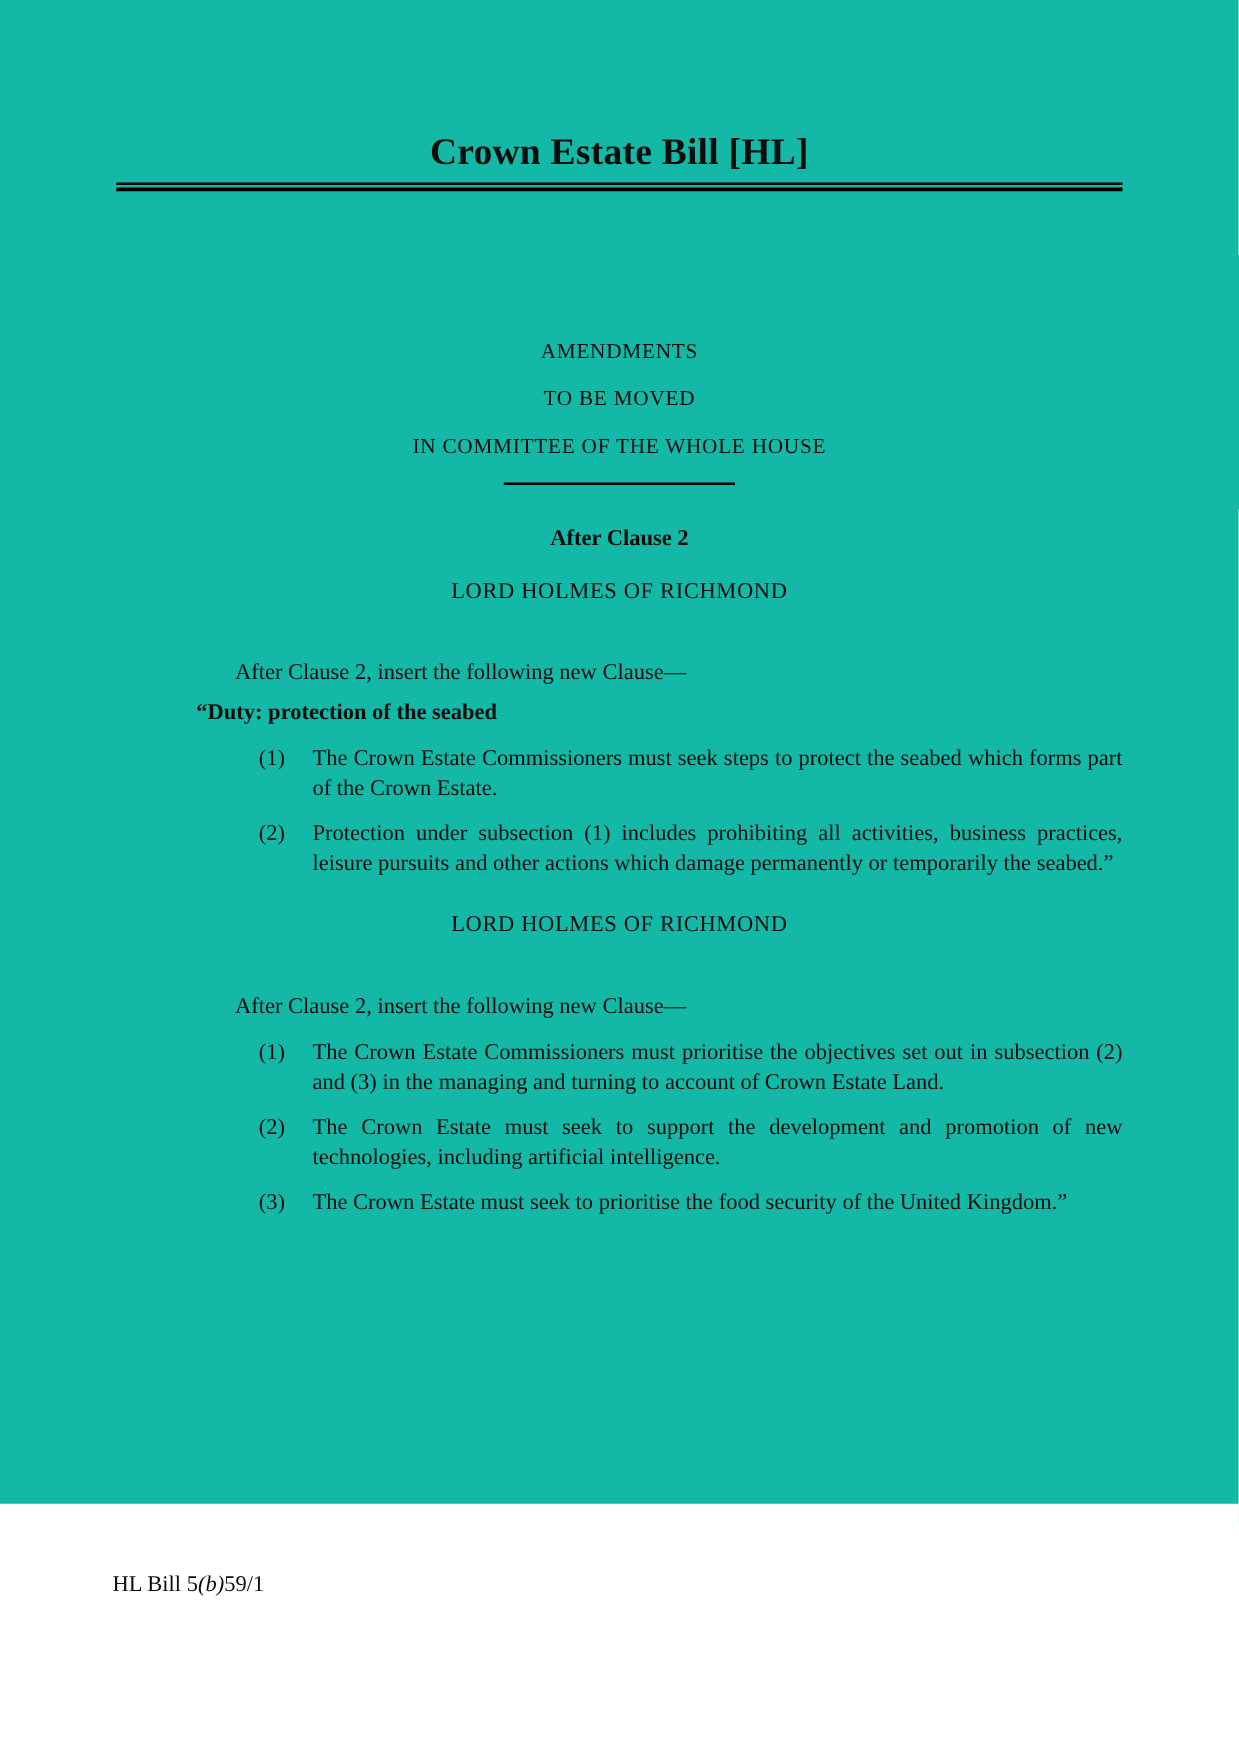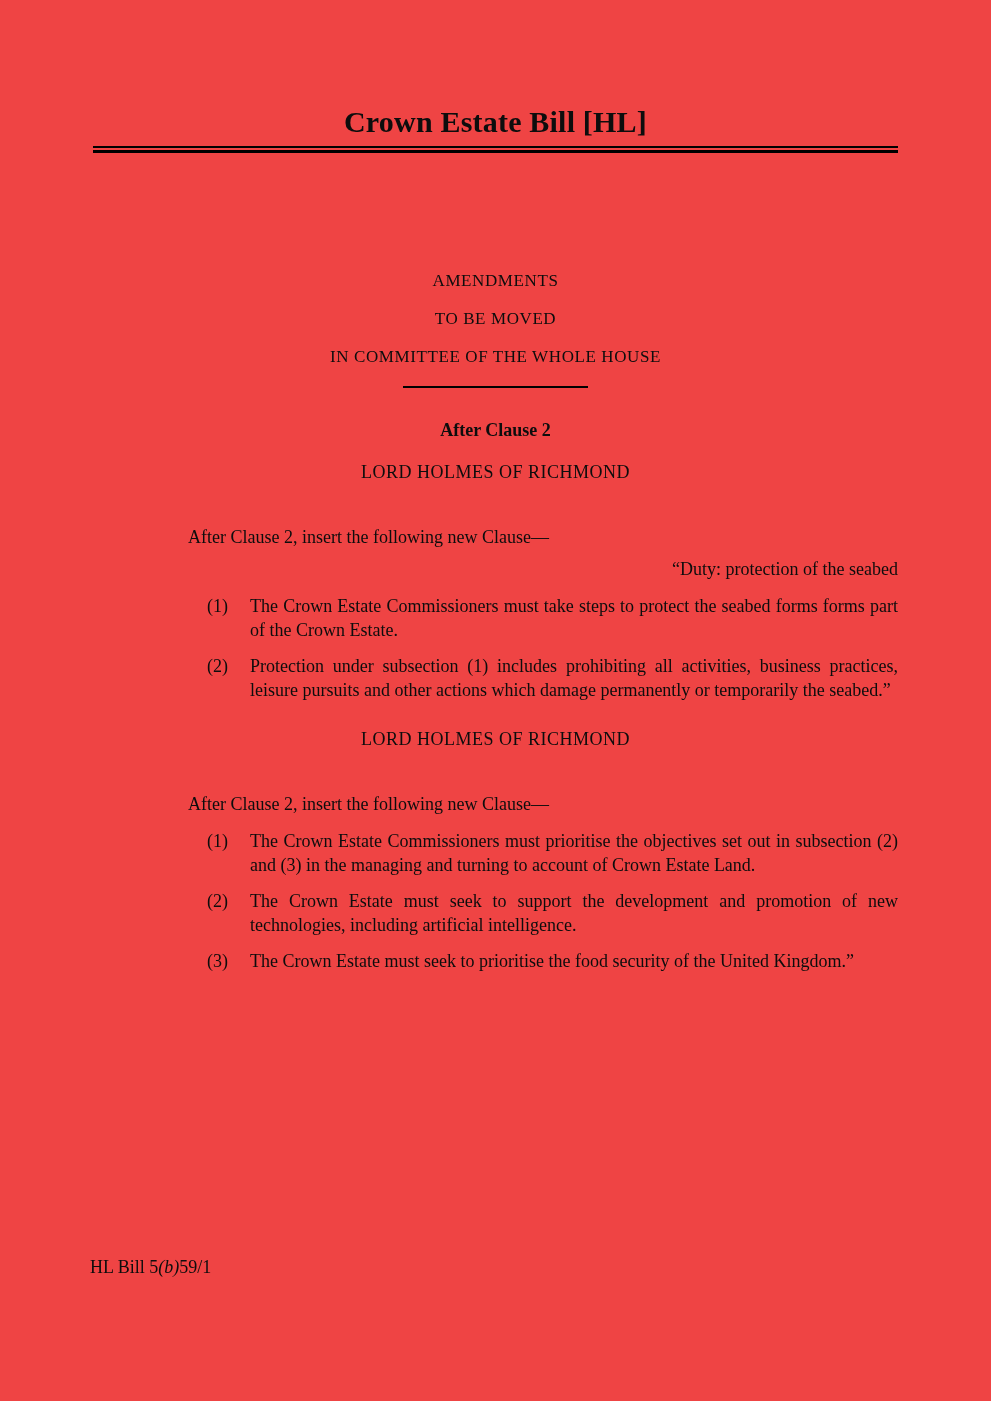--- a/index.html
+++ b/index.html
@@ -9,24 +9,24 @@
   }
   body {
     width: 991px;
     height: 1401px;
     font-family: "Liberation Serif", serif;
     color: #0d0d0d;
   }
   .page {
     position: relative;
     width: 991px;
-    height: 1401px;
+    height: 1203px;
     box-sizing: border-box;
     padding: 0 93px;
-    background: #ef4444;
+    background: #14b8a6;
   }
   .bill-title {
     margin: 0;
     padding-top: 104px;
     text-align: center;
     font-size: 30px;
     font-weight: bold;
     letter-spacing: 0.2px;
     line-height: 36px;
   }
@@ -69,23 +69,22 @@
   .lead-in {
     margin-top: 42px;
     margin-left: 95px;
     font-size: 18px;
     line-height: 23px;
   }
   .clause-title {
     margin-top: 9px;
     margin-left: 64px;
     font-size: 18px;
-    font-weight: normal;
+    font-weight: bold;
     line-height: 23px;
-    text-align: right;
   }
   .item {
     display: flex;
     margin-top: 13px;
     font-size: 18px;
     line-height: 24px;
   }
   .item + .item { margin-top: 12px; }
   .item .num {
     flex: 0 0 43px;
@@ -123,21 +122,21 @@
   <div class="divider-rule"></div>
 
   <div class="section-heading">After Clause 2</div>
 
   <div>
     <div class="mover first">LORD HOLMES OF RICHMOND</div>
     <div class="lead-in">After Clause 2, insert the following new Clause—</div>
     <div class="clause-title">“Duty: protection of the seabed</div>
     <div class="item">
       <span class="num">(1)</span>
-      <span class="text">The Crown Estate Commissioners must take steps to protect the seabed forms forms part of the Crown Estate.</span>
+      <span class="text">The Crown Estate Commissioners must seek steps to protect the seabed which forms part of the Crown Estate.</span>
     </div>
     <div class="item">
       <span class="num">(2)</span>
       <span class="text">Protection under subsection (1) includes prohibiting all activities, business practices, leisure pursuits and other actions which damage permanently or temporarily the seabed.”</span>
     </div>
   </div>
 
   <div>
     <div class="mover second">LORD HOLMES OF RICHMOND</div>
     <div class="lead-in">After Clause 2, insert the following new Clause—</div>

